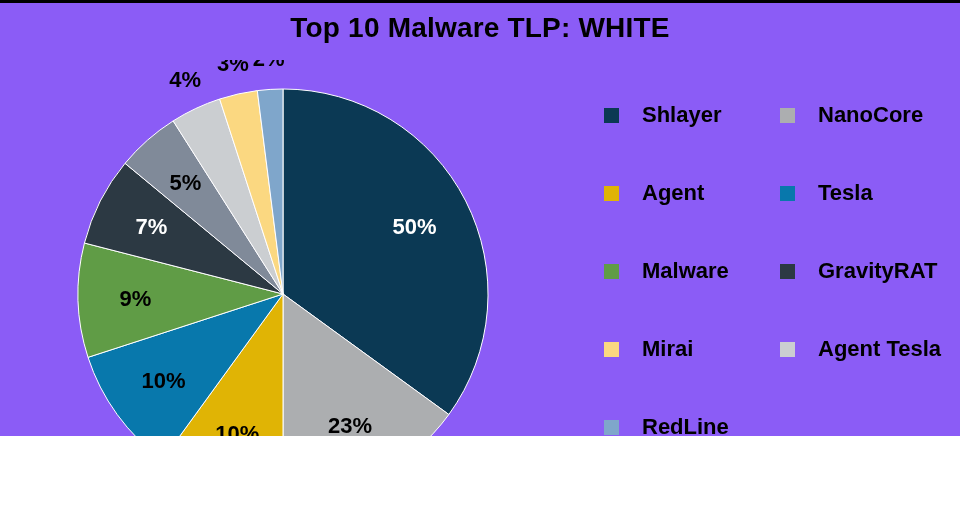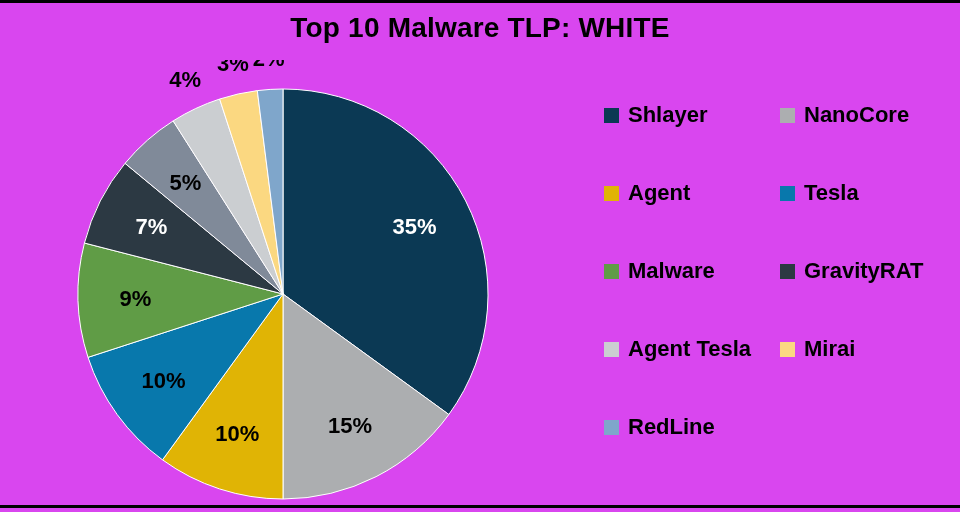--- a/index.html
+++ b/index.html
@@ -3,22 +3,22 @@
 <meta charset="utf-8">
 <style>
   html, body {
     margin: 0;
     padding: 0;
     background: #ffffff;
   }
   #root {
     position: relative;
     width: 960px;
-    height: 512px;
-    background: #d946ef;
+    height: 436px;
+    background: #8b5cf6;
     overflow: hidden;
     font-family: "Liberation Sans", sans-serif;
     box-sizing: border-box;
   }
   .frame-border-top {
     position: absolute;
     left: 0;
     top: 0;
     width: 960px;
     height: 3px;
@@ -78,21 +78,21 @@
     width: 352px;
     height: 390px;
     display: grid;
     grid-template-columns: 1fr 1fr;
     grid-template-rows: repeat(5, 1fr);
     align-items: start;
   }
   .legend-item {
     display: flex;
     align-items: center;
-    gap: 9px;
+    gap: 23px;
     height: 30px;
   }
   .legend-swatch {
     width: 15px;
     height: 15px;
     flex: 0 0 auto;
     display: block;
   }
   .legend-label {
     font-size: 22px;
@@ -118,22 +118,22 @@
         <path d="M 243 234 L 243.00 439.00 A 205 205 0 0 1 122.50 399.85 Z" fill="#E0B405" stroke="#ffffff" stroke-width="1"></path>
         <path d="M 243 234 L 122.50 399.85 A 205 205 0 0 1 48.03 297.35 Z" fill="#0878AC" stroke="#ffffff" stroke-width="1"></path>
         <path d="M 243 234 L 48.03 297.35 A 205 205 0 0 1 44.44 183.02 Z" fill="#609C46" stroke="#ffffff" stroke-width="1"></path>
         <path d="M 243 234 L 44.44 183.02 A 205 205 0 0 1 85.04 103.33 Z" fill="#2C3943" stroke="#ffffff" stroke-width="1"></path>
         <path d="M 243 234 L 85.04 103.33 A 205 205 0 0 1 133.16 60.91 Z" fill="#808A99" stroke="#ffffff" stroke-width="1"></path>
         <path d="M 243 234 L 133.16 60.91 A 205 205 0 0 1 179.65 39.03 Z" fill="#CBCED1" stroke="#ffffff" stroke-width="1"></path>
         <path d="M 243 234 L 179.65 39.03 A 205 205 0 0 1 217.31 30.62 Z" fill="#FBD881" stroke="#ffffff" stroke-width="1"></path>
         <path d="M 243 234 L 217.31 30.62 A 205 205 0 0 1 243.00 29.00 Z" fill="#7FA6CB" stroke="#ffffff" stroke-width="1"></path>
       </svg>
     <div id="pie-labels">
-        <div class="slice-label" style="left: 374.5px; top: 167px; color: rgb(255, 255, 255);">35%</div>
-        <div class="slice-label" style="left: 310px; top: 365.5px; color: rgb(0, 0, 0);">15%</div>
+        <div class="slice-label" style="left: 374.5px; top: 167px; color: rgb(255, 255, 255);">50%</div>
+        <div class="slice-label" style="left: 310px; top: 365.5px; color: rgb(0, 0, 0);">23%</div>
         <div class="slice-label" style="left: 197.4px; top: 374.4px; color: rgb(0, 0, 0);">10%</div>
         <div class="slice-label" style="left: 123.6px; top: 320.8px; color: rgb(0, 0, 0);">10%</div>
         <div class="slice-label" style="left: 95.5px; top: 238.6px; color: rgb(0, 0, 0);">9%</div>
         <div class="slice-label" style="left: 111.5px; top: 167px; color: rgb(255, 255, 255);">7%</div>
         <div class="slice-label" style="left: 145.4px; top: 123.3px; color: rgb(0, 0, 0);">5%</div>
         <div class="slice-label" style="left: 145.2px; top: 20.3px; color: rgb(0, 0, 0);">4%</div>
         <div class="slice-label" style="left: 192.9px; top: 3.9px; color: rgb(0, 0, 0);">3%</div>
         <div class="slice-label" style="left: 228.6px; top: -1.1px; color: rgb(0, 0, 0);">2%</div>
       </div>
   </div>
@@ -157,26 +157,26 @@
       </div>
       <div class="legend-item">
         <span class="legend-swatch" style="background: rgb(96, 156, 70);"></span>
         <span class="legend-label">Malware</span>
       </div>
       <div class="legend-item">
         <span class="legend-swatch" style="background: rgb(44, 57, 67);"></span>
         <span class="legend-label">GravityRAT</span>
       </div>
       <div class="legend-item">
+        <span class="legend-swatch" style="background: rgb(251, 216, 129);"></span>
+        <span class="legend-label">Mirai</span>
+      </div>
+      <div class="legend-item">
         <span class="legend-swatch" style="background: rgb(203, 206, 209);"></span>
         <span class="legend-label">Agent Tesla</span>
-      </div>
-      <div class="legend-item">
-        <span class="legend-swatch" style="background: rgb(251, 216, 129);"></span>
-        <span class="legend-label">Mirai</span>
       </div>
       <div class="legend-item">
         <span class="legend-swatch" style="background: rgb(127, 166, 203);"></span>
         <span class="legend-label">RedLine</span>
       </div>
     </div>
 
   <div class="frame-border-bottom"></div>
 
 </div>

